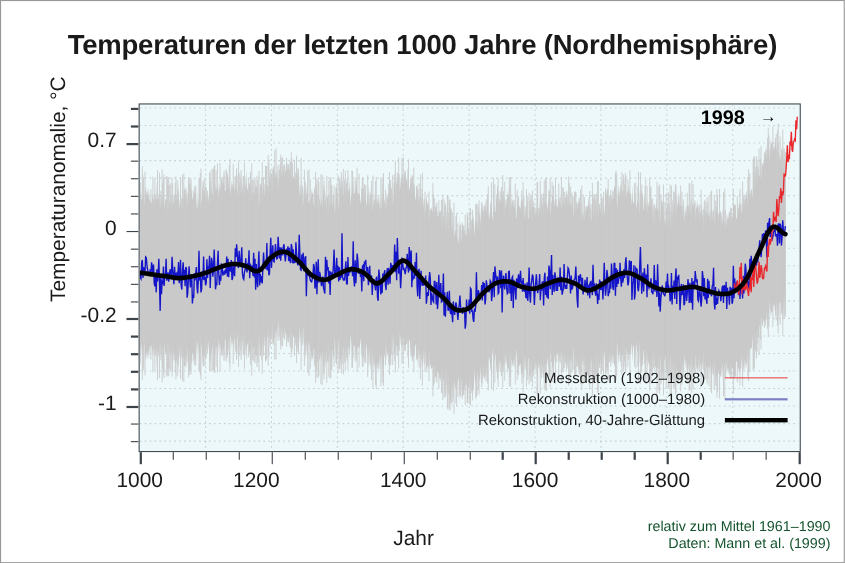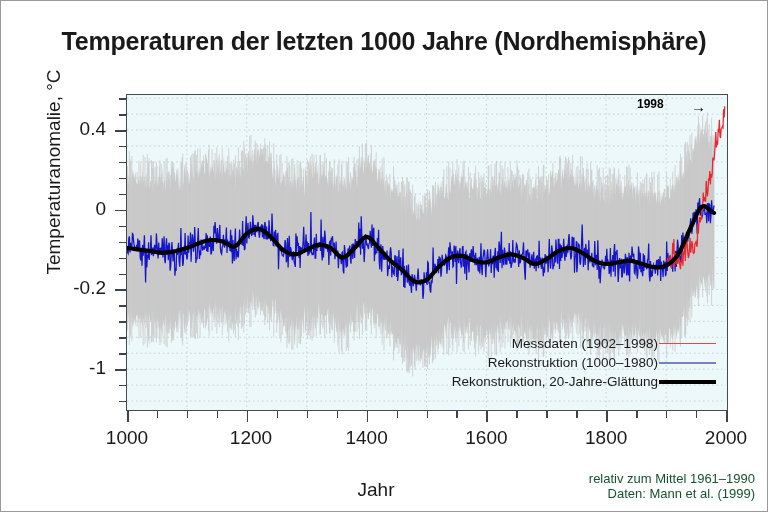--- a/index.html
+++ b/index.html
@@ -50,35 +50,35 @@
   .xtick-label{
     position:absolute;text-align:center;width:80px;
     font-size:19px;color:#1a1a1a;
   }
   .tick-major-y{position:absolute;background:#3c444a;height:1.6px;width:11px;}
   .tick-minor-y{position:absolute;background:#3c444a;height:1.4px;width:7px;}
   .tick-major-x{position:absolute;background:#3c444a;width:1.6px;height:11px;}
   .tick-minor-x{position:absolute;background:#3c444a;width:1.4px;height:7px;}
   .annot-1998{
     position:absolute;left:636px;top:96px;
-    font-size:12px;font-weight:bold;color:#000;
+    font-size:18px;font-weight:bold;color:#000;
   }
   .annot-arrow{
     position:absolute;left:690px;top:97px;
     font-size:15px;color:#000;
   }
   .legend{
     position:absolute;left:370px;top:333px;width:345px;
     font-size:13.5px;color:#1a1a1a;
   }
   .legend-row{
     display:flex;align-items:center;justify-content:flex-end;
     height:19px;
   }
-  .legend-text{text-align:right;padding-right:1px;}
+  .legend-text{text-align:right;padding-right:18px;}
   .legend-swatch{width:57px;flex:0 0 57px;}
   .sw-line{display:block;width:57px;}
 </style>
 </head>
 <body>
 
 <div id="root">
 
   <div class="chart-title">Temperaturen der letzten 1000 Jahre (Nordhemisphäre)</div>
 
@@ -127,28 +127,28 @@
       <div class="tick-minor-x" style="left: 425.5px; top: 410px;"></div>
       <div class="tick-minor-x" style="left: 455.45px; top: 410px;"></div>
       <div class="tick-minor-x" style="left: 515.35px; top: 410px;"></div>
       <div class="tick-minor-x" style="left: 545.3px; top: 410px;"></div>
       <div class="tick-minor-x" style="left: 575.25px; top: 410px;"></div>
       <div class="tick-minor-x" style="left: 635.15px; top: 410px;"></div>
       <div class="tick-minor-x" style="left: 665.1px; top: 410px;"></div>
       <div class="tick-minor-x" style="left: 695.05px; top: 410px;"></div>
     </div>
   <div id="ytick-labels">
-      <div class="ytick-label" style="left: 45px; top: 117.066px;">0.4</div>
+      <div class="ytick-label" style="left: 45px; top: 117.066px;">0.7</div>
       <div class="ytick-label" style="left: 45px; top: 196.761px;">0</div>
       <div class="ytick-label" style="left: 45px; top: 276.457px;">-0.2</div>
       <div class="ytick-label" style="left: 45px; top: 356.152px;">-1</div>
     </div>
   <div id="xtick-labels">
       <div class="xtick-label" style="left: 86px; top: 426px;">1000</div>
-      <div class="xtick-label" style="left: 210px; top: 426px;">1200</div>
+      <div class="xtick-label" style="left: 192px; top: 426px;">1200</div>
       <div class="xtick-label" style="left: 325.6px; top: 426px;">1400</div>
       <div class="xtick-label" style="left: 445.4px; top: 426px;">1600</div>
       <div class="xtick-label" style="left: 565.2px; top: 426px;">1800</div>
       <div class="xtick-label" style="left: 685px; top: 426px;">2000</div>
     </div>
 
   <div class="plot-frame">
     <svg class="plot-svg" id="plot-svg" width="599" height="314" viewBox="0 0 599 314">
         <g>
           <line x1="59.900000000000006" y1="0" x2="59.900000000000006" y2="314" stroke="#c7cfd4" stroke-width="1" stroke-dasharray="1.5 3"></line>
@@ -770,20 +770,20 @@
           <span class="sw-line" style="border-top: 1.3px solid rgb(232, 71, 74);"></span>
         </span>
       </div>
       <div class="legend-row">
         <span class="legend-text">Rekonstruktion (1000–1980)</span>
         <span class="legend-swatch">
           <span class="sw-line" style="border-top: 2.2px solid rgb(123, 127, 196);"></span>
         </span>
       </div>
       <div class="legend-row">
-        <span class="legend-text">Rekonstruktion, 20-Jahre-Glättung</span>
+        <span class="legend-text">Rekonstruktion, 40-Jahre-Glättung</span>
         <span class="legend-swatch">
           <span class="sw-line" style="border-top: 4.2px solid rgb(0, 0, 0);"></span>
         </span>
       </div>
     </div>
 
 </div>
 
 </body></html>

